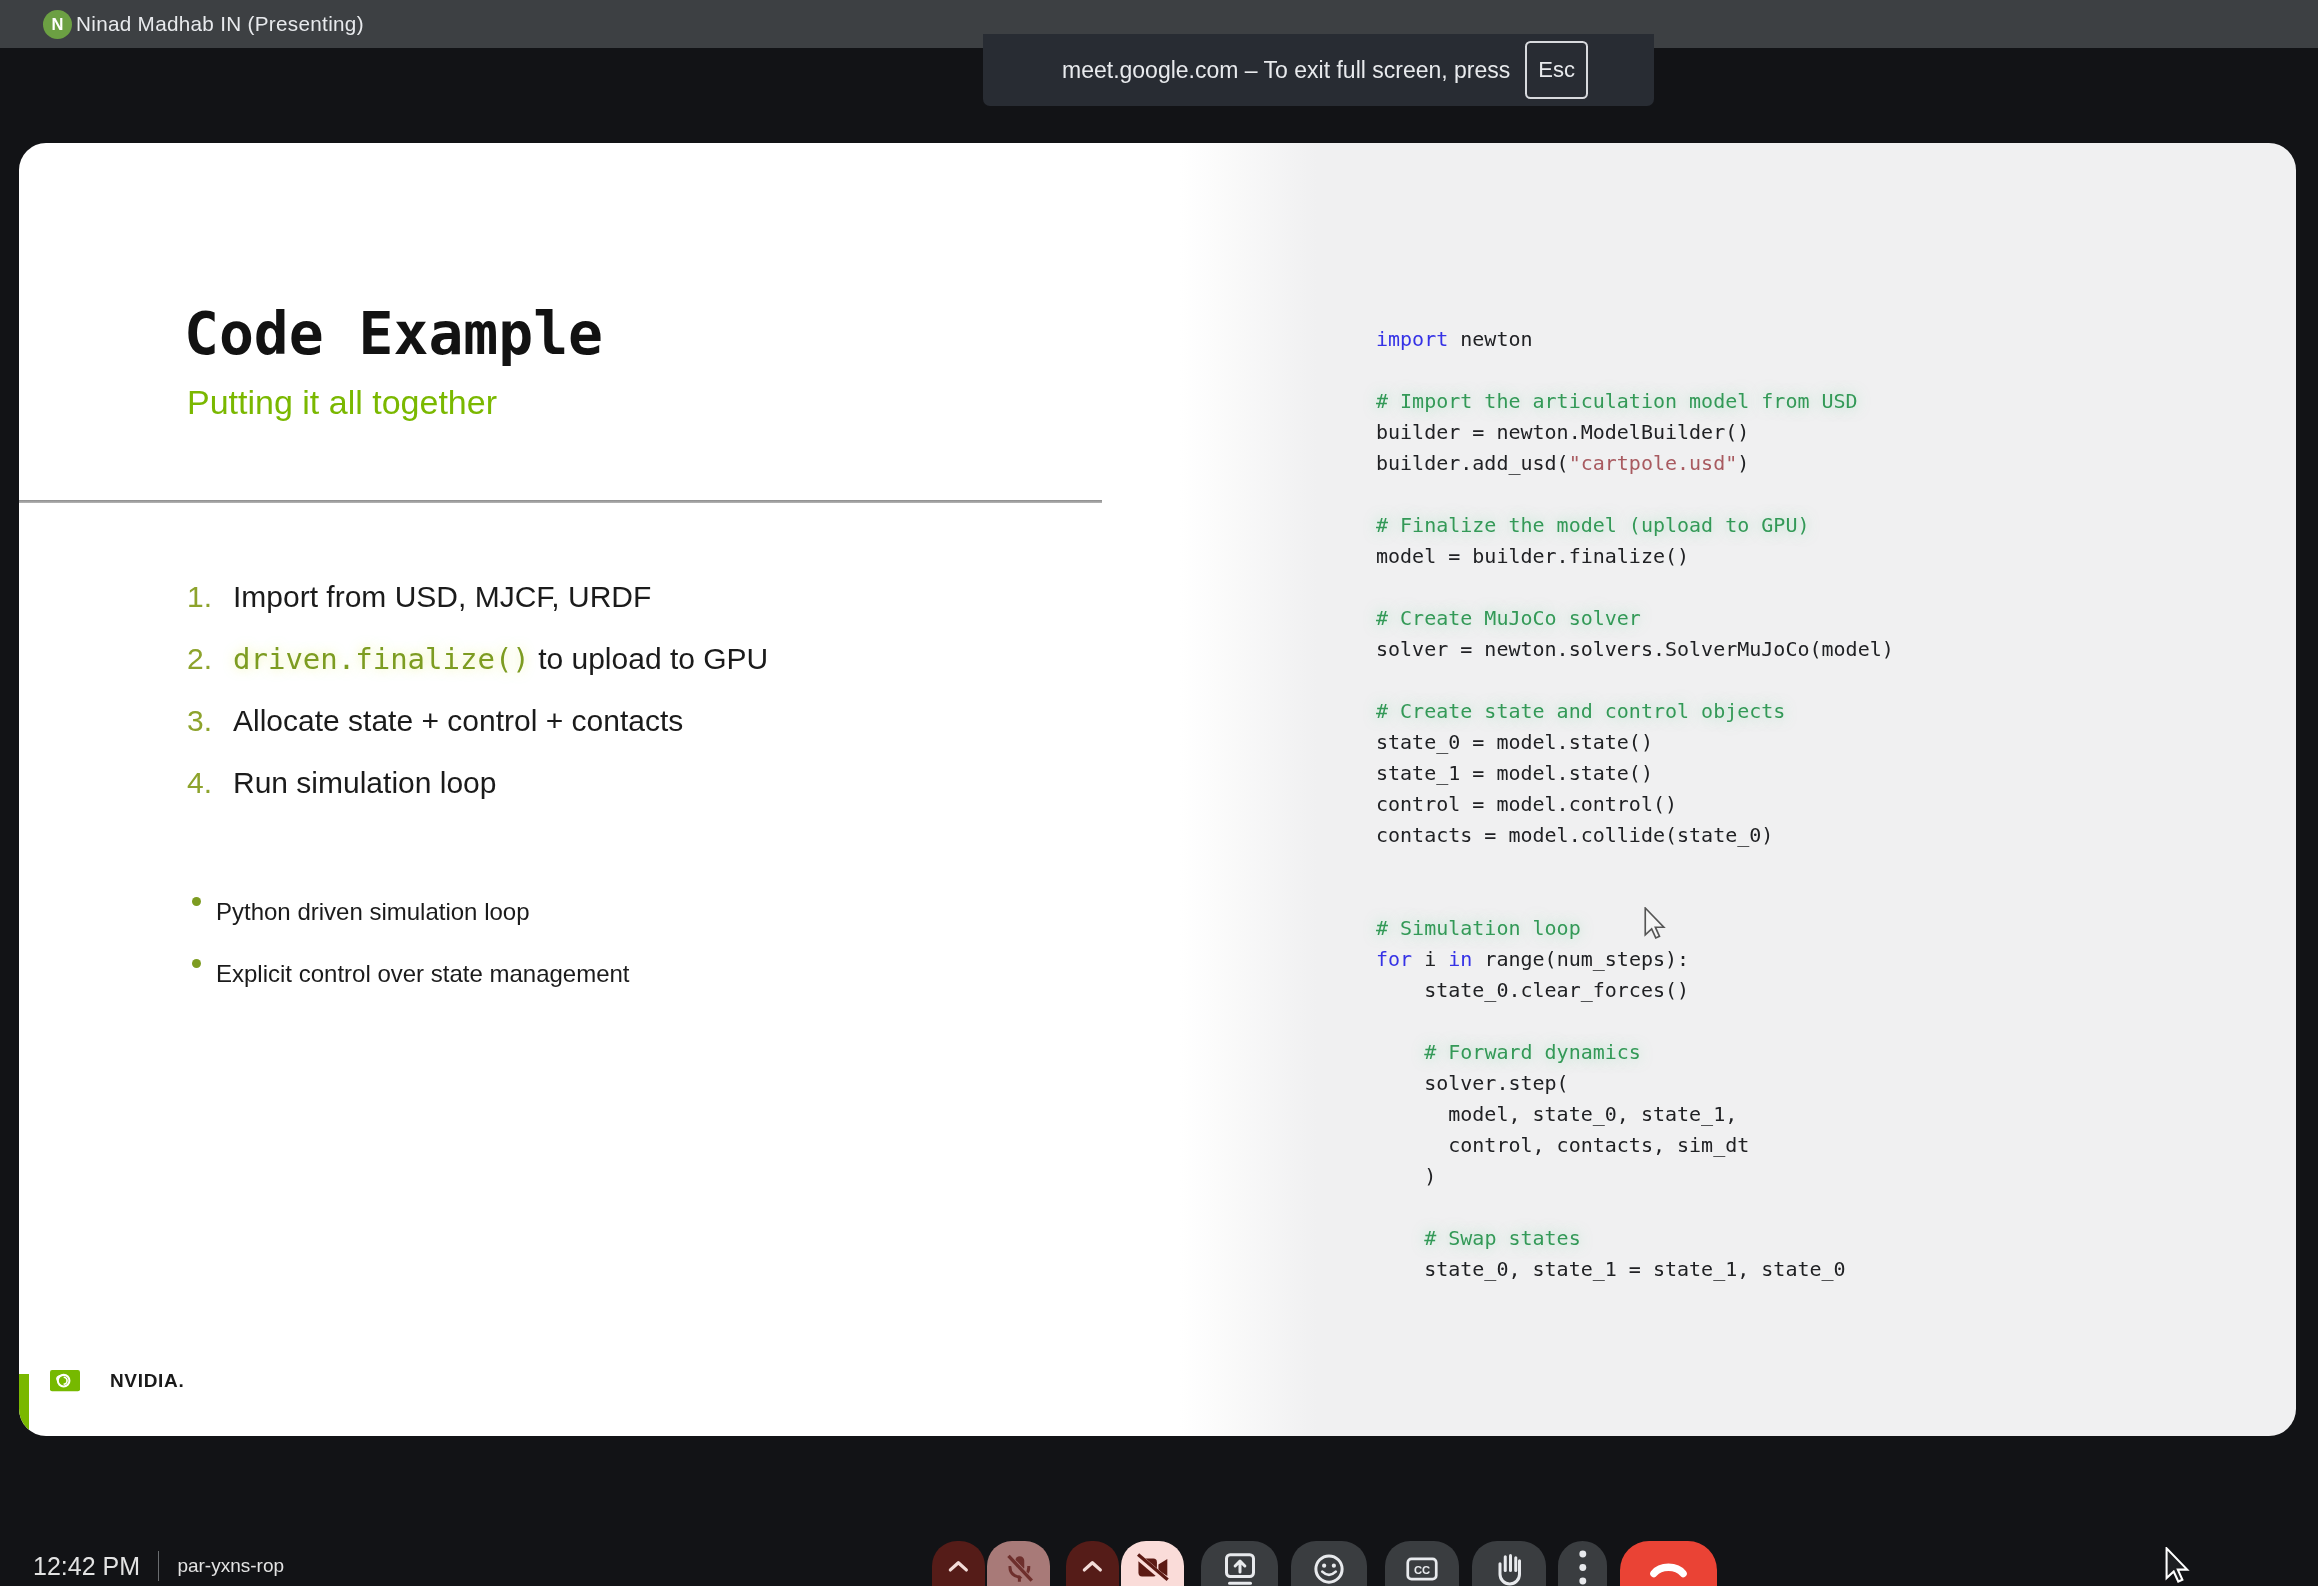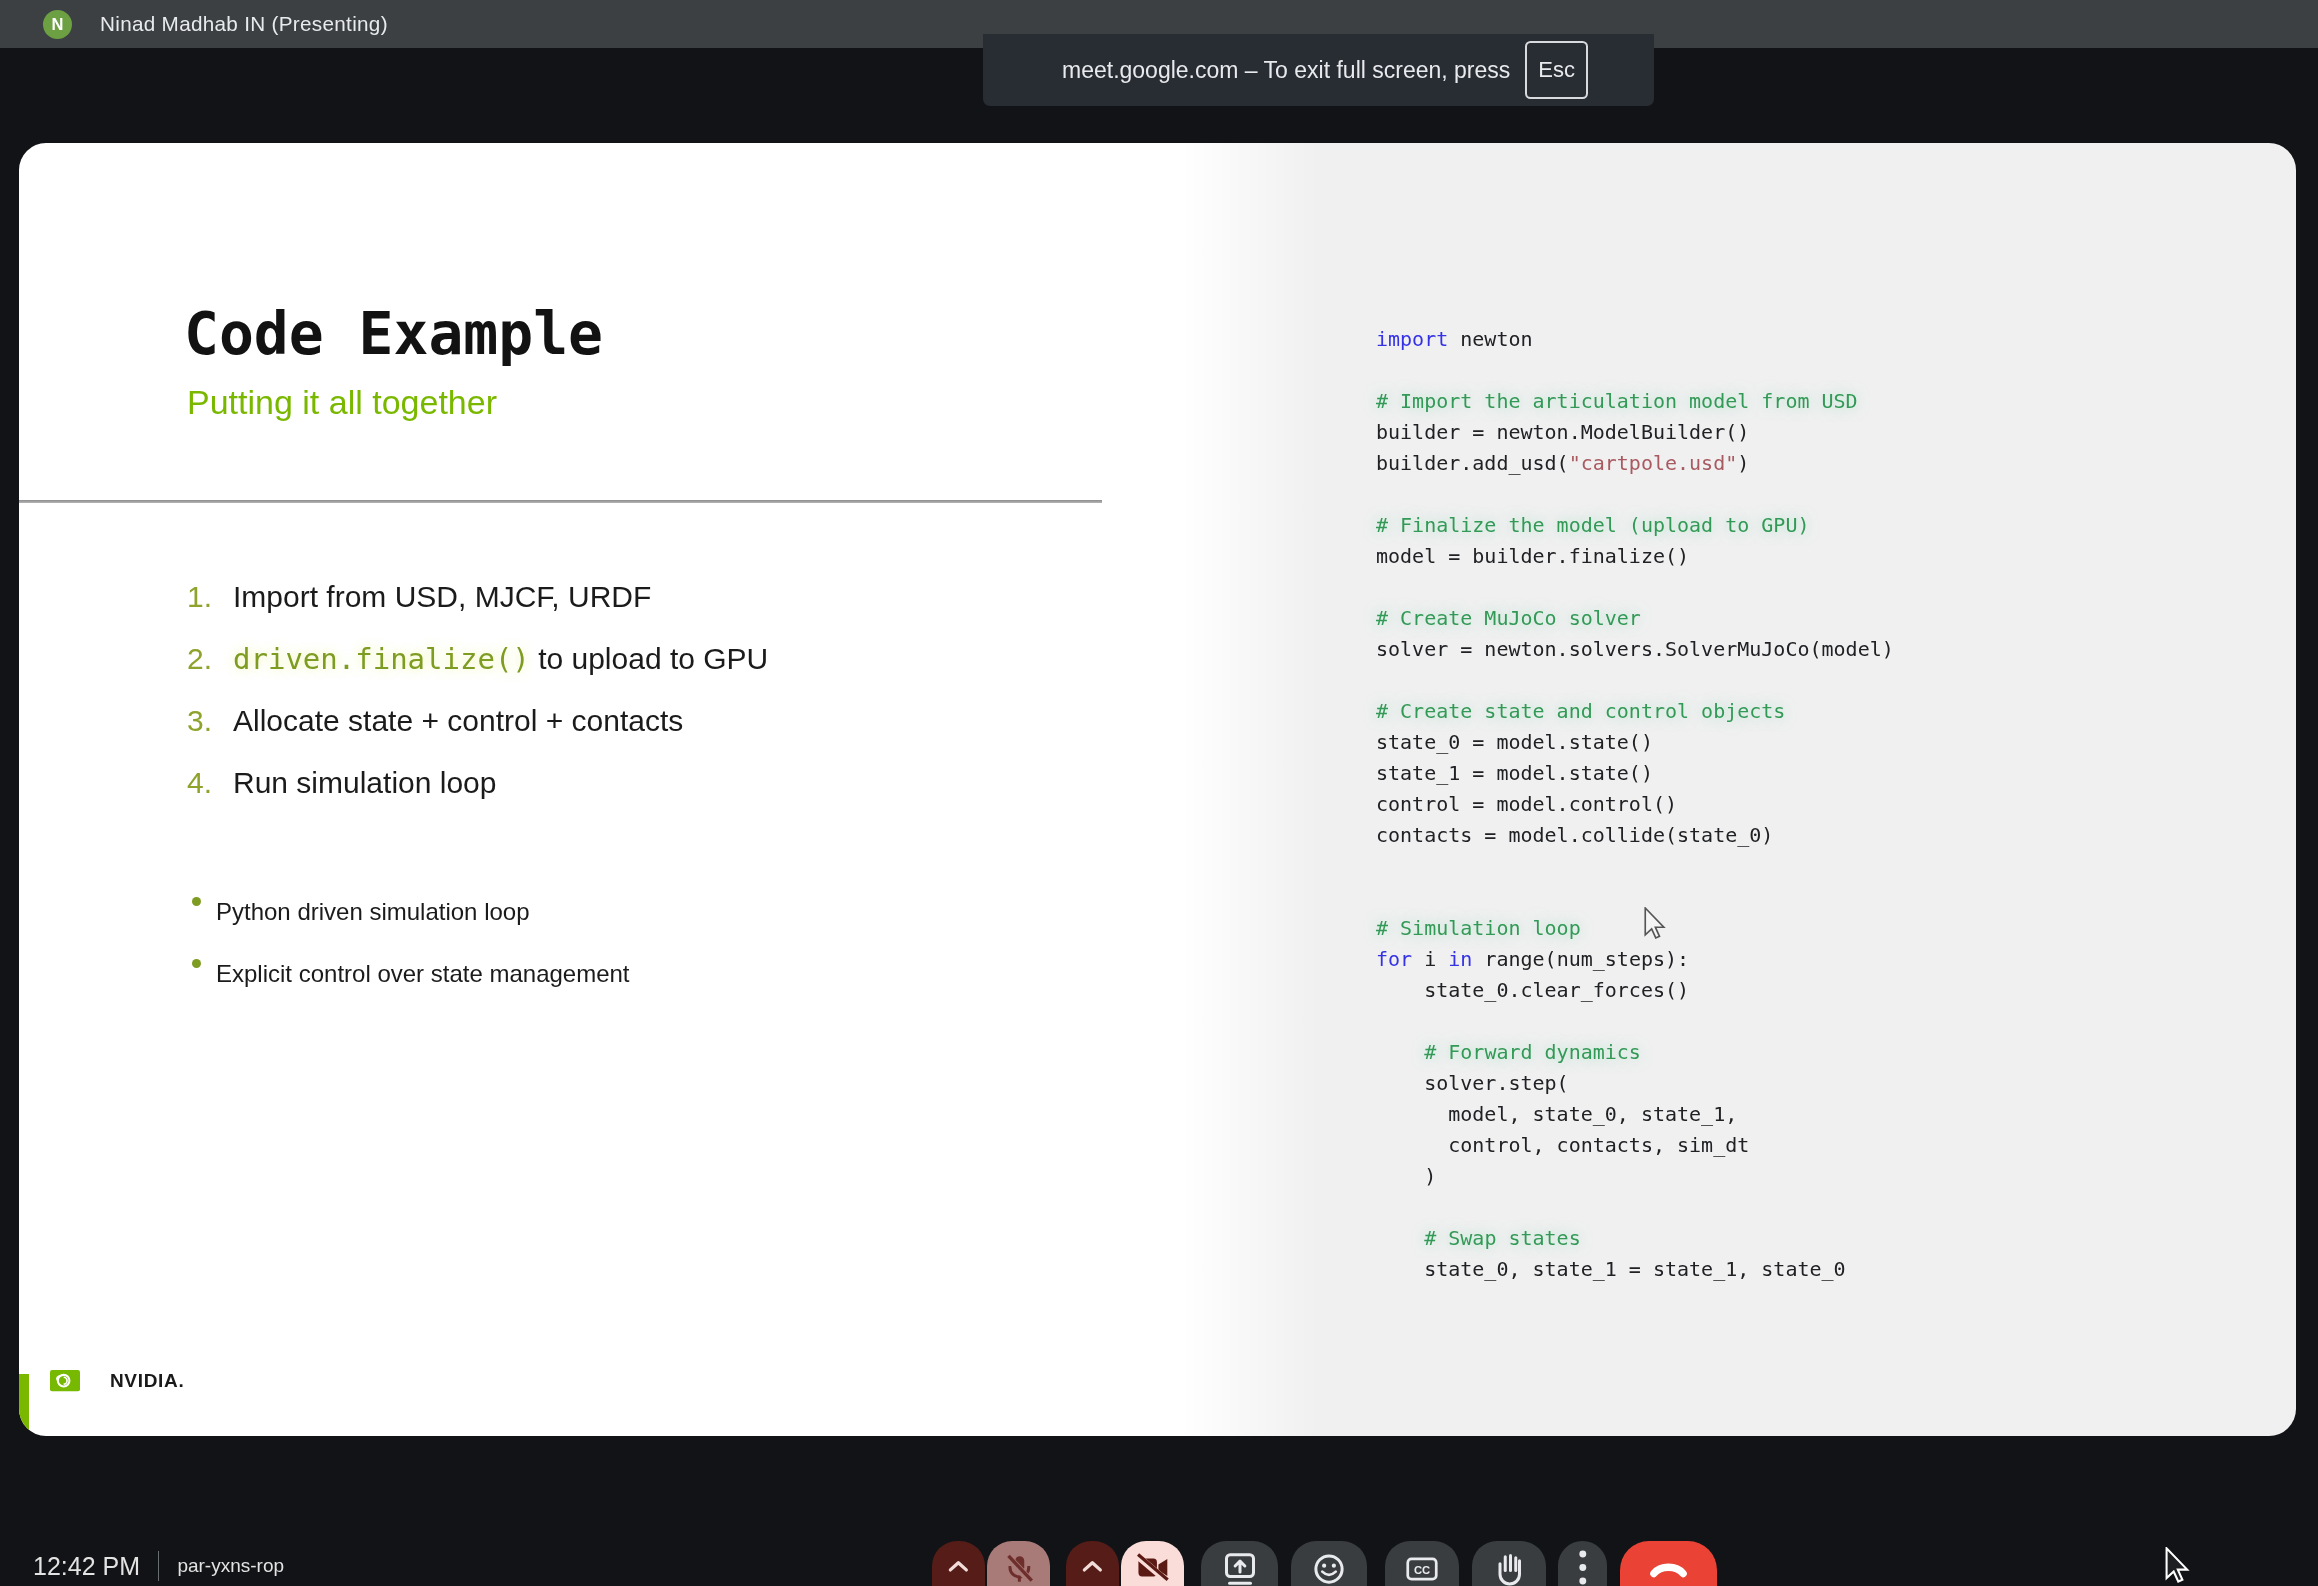--- a/index.html
+++ b/index.html
@@ -16,21 +16,21 @@
   .top-bar{
     position:absolute;left:0;top:0;width:2319px;height:48px;
     background:#3d4043;display:flex;align-items:center;
   }
   .presenter-chip{display:flex;align-items:center;margin-left:43px;}
   .avatar{
     width:29px;height:29px;border-radius:50%;background:#6ca043;
     color:#fff;font-size:16.5px;font-weight:bold;
     display:flex;align-items:center;justify-content:center;
   }
-  .presenter-name{margin-left:28px;font-size:20.7px;color:#e8eaed;letter-spacing:0.3px;}
+  .presenter-name{margin-left:4px;font-size:20.7px;color:#e8eaed;letter-spacing:0.3px;}
 
   
   .toast{
     position:absolute;left:983px;top:34px;width:671px;height:72px;
     background:#282c33;border-radius:0 0 6.9px 6.9px;
     display:flex;align-items:center;justify-content:center;gap:15px;
   }
   .toast-text{font-size:23px;color:#e8eaed;margin-left:13px;}
   .esc-key{
     font-size:22px;color:#e8eaed;border:2.1px solid #d8dade;border-radius:5.5px;

